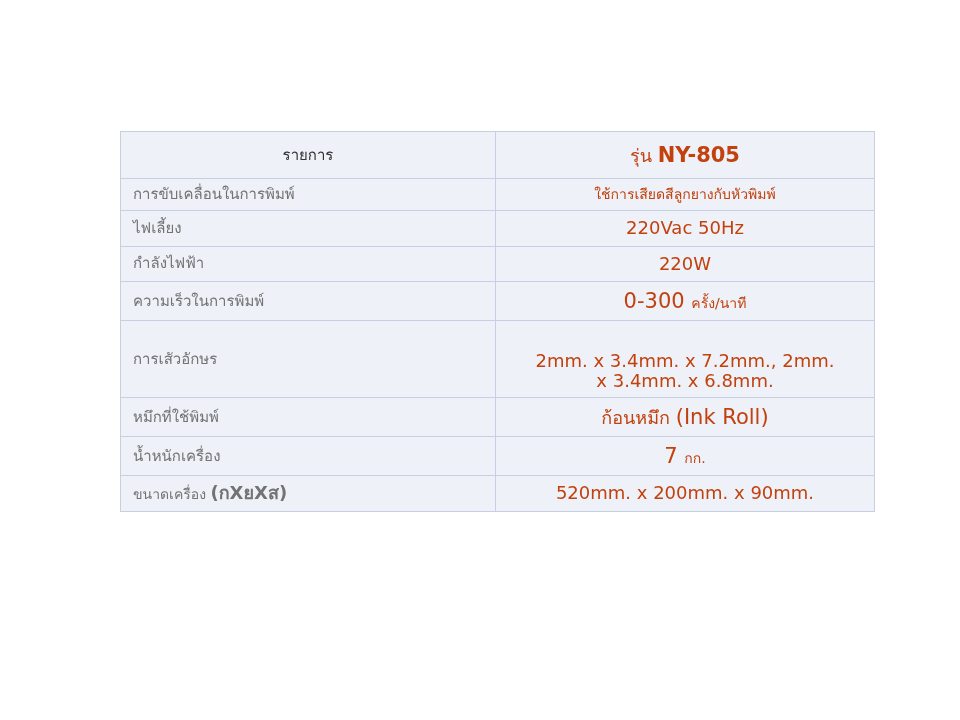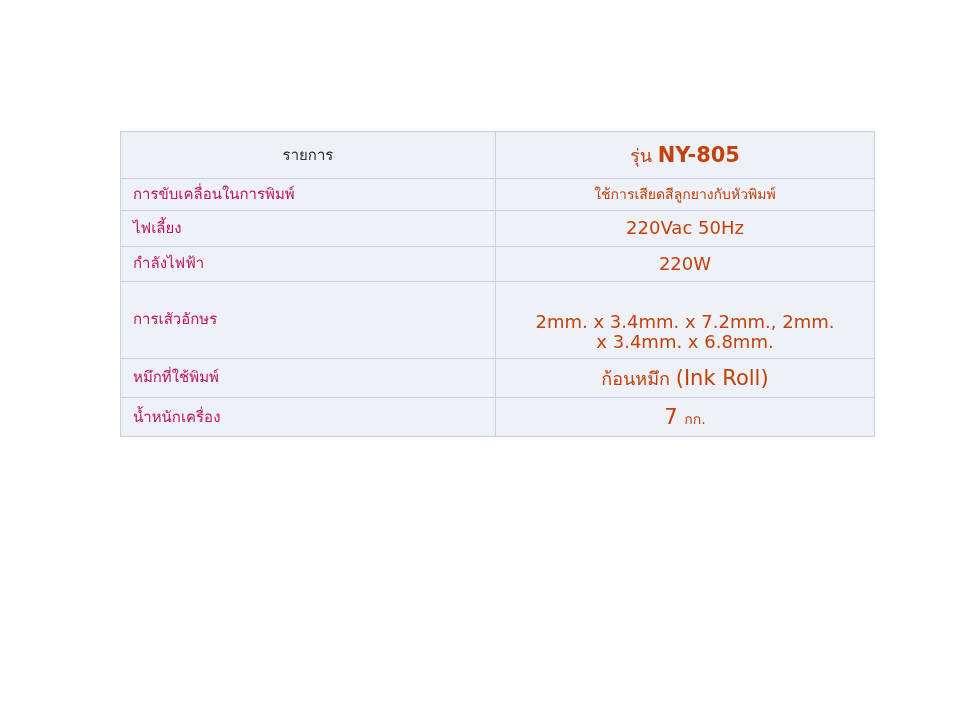--- a/index.html
+++ b/index.html
@@ -33,21 +33,21 @@
   }
   .col-label { width: 375px; }
   .col-value { width: 379px; }
 
   .cell-inner {
     padding: 6px 12px;
     line-height: 1.25;
   }
   .label-cell .cell-inner {
     font-size: 15px;
-    color: #be185d;
+    color: #737373;
     text-align: left;
   }
   .label-cell.center .cell-inner {
     text-align: center;
     color: #333333;
   }
   .value-cell .cell-inner {
     text-align: center;
     color: #c2410c;
   }
@@ -110,20 +110,30 @@
 
       <tr>
         <td class="label-cell">
           <div class="cell-inner thai">กำลังไฟฟ้า</div>
         </td>
         <td class="value-cell">
           <div class="cell-inner sz-lg">220W</div>
         </td>
       </tr>
 
+      <tr>
+        <td class="label-cell">
+          <div class="cell-inner thai">ความเร็วในการพิมพ์</div>
+        </td>
+        <td class="value-cell">
+          <div class="cell-inner mix">
+            <span class="big">0-300 </span><span class="small thai">ครั้ง/นาที</span>
+          </div>
+        </td>
+      </tr>
 
 
       <tr>
         <td class="label-cell">
           <div class="cell-inner thai">การเสัวอักษร</div>
         </td>
         <td class="value-cell value-two-line">
           <div class="cell-inner sz-lg">
             <div>2mm. x 3.4mm. x 7.2mm., 2mm.</div>
             <div>x 3.4mm. x 6.8mm.</div>
@@ -146,17 +156,27 @@
         <td class="label-cell">
           <div class="cell-inner thai">น้ำหนักเครื่อง</div>
         </td>
         <td class="value-cell">
           <div class="cell-inner mix">
             <span class="big">7 </span><span class="small thai">กก.</span>
           </div>
         </td>
       </tr>
 
+      <tr>
+        <td class="label-cell">
+          <div class="cell-inner mix thai">
+            <span class="small">ขนาดเครื่อง </span><span class="mid bold">(กXยXส)</span>
+          </div>
+        </td>
+        <td class="value-cell">
+          <div class="cell-inner sz-lg">520mm. x 200mm. x 90mm.</div>
+        </td>
+      </tr>
 
     </tbody>
   </table>
 
 </div>
 
 </body></html>

